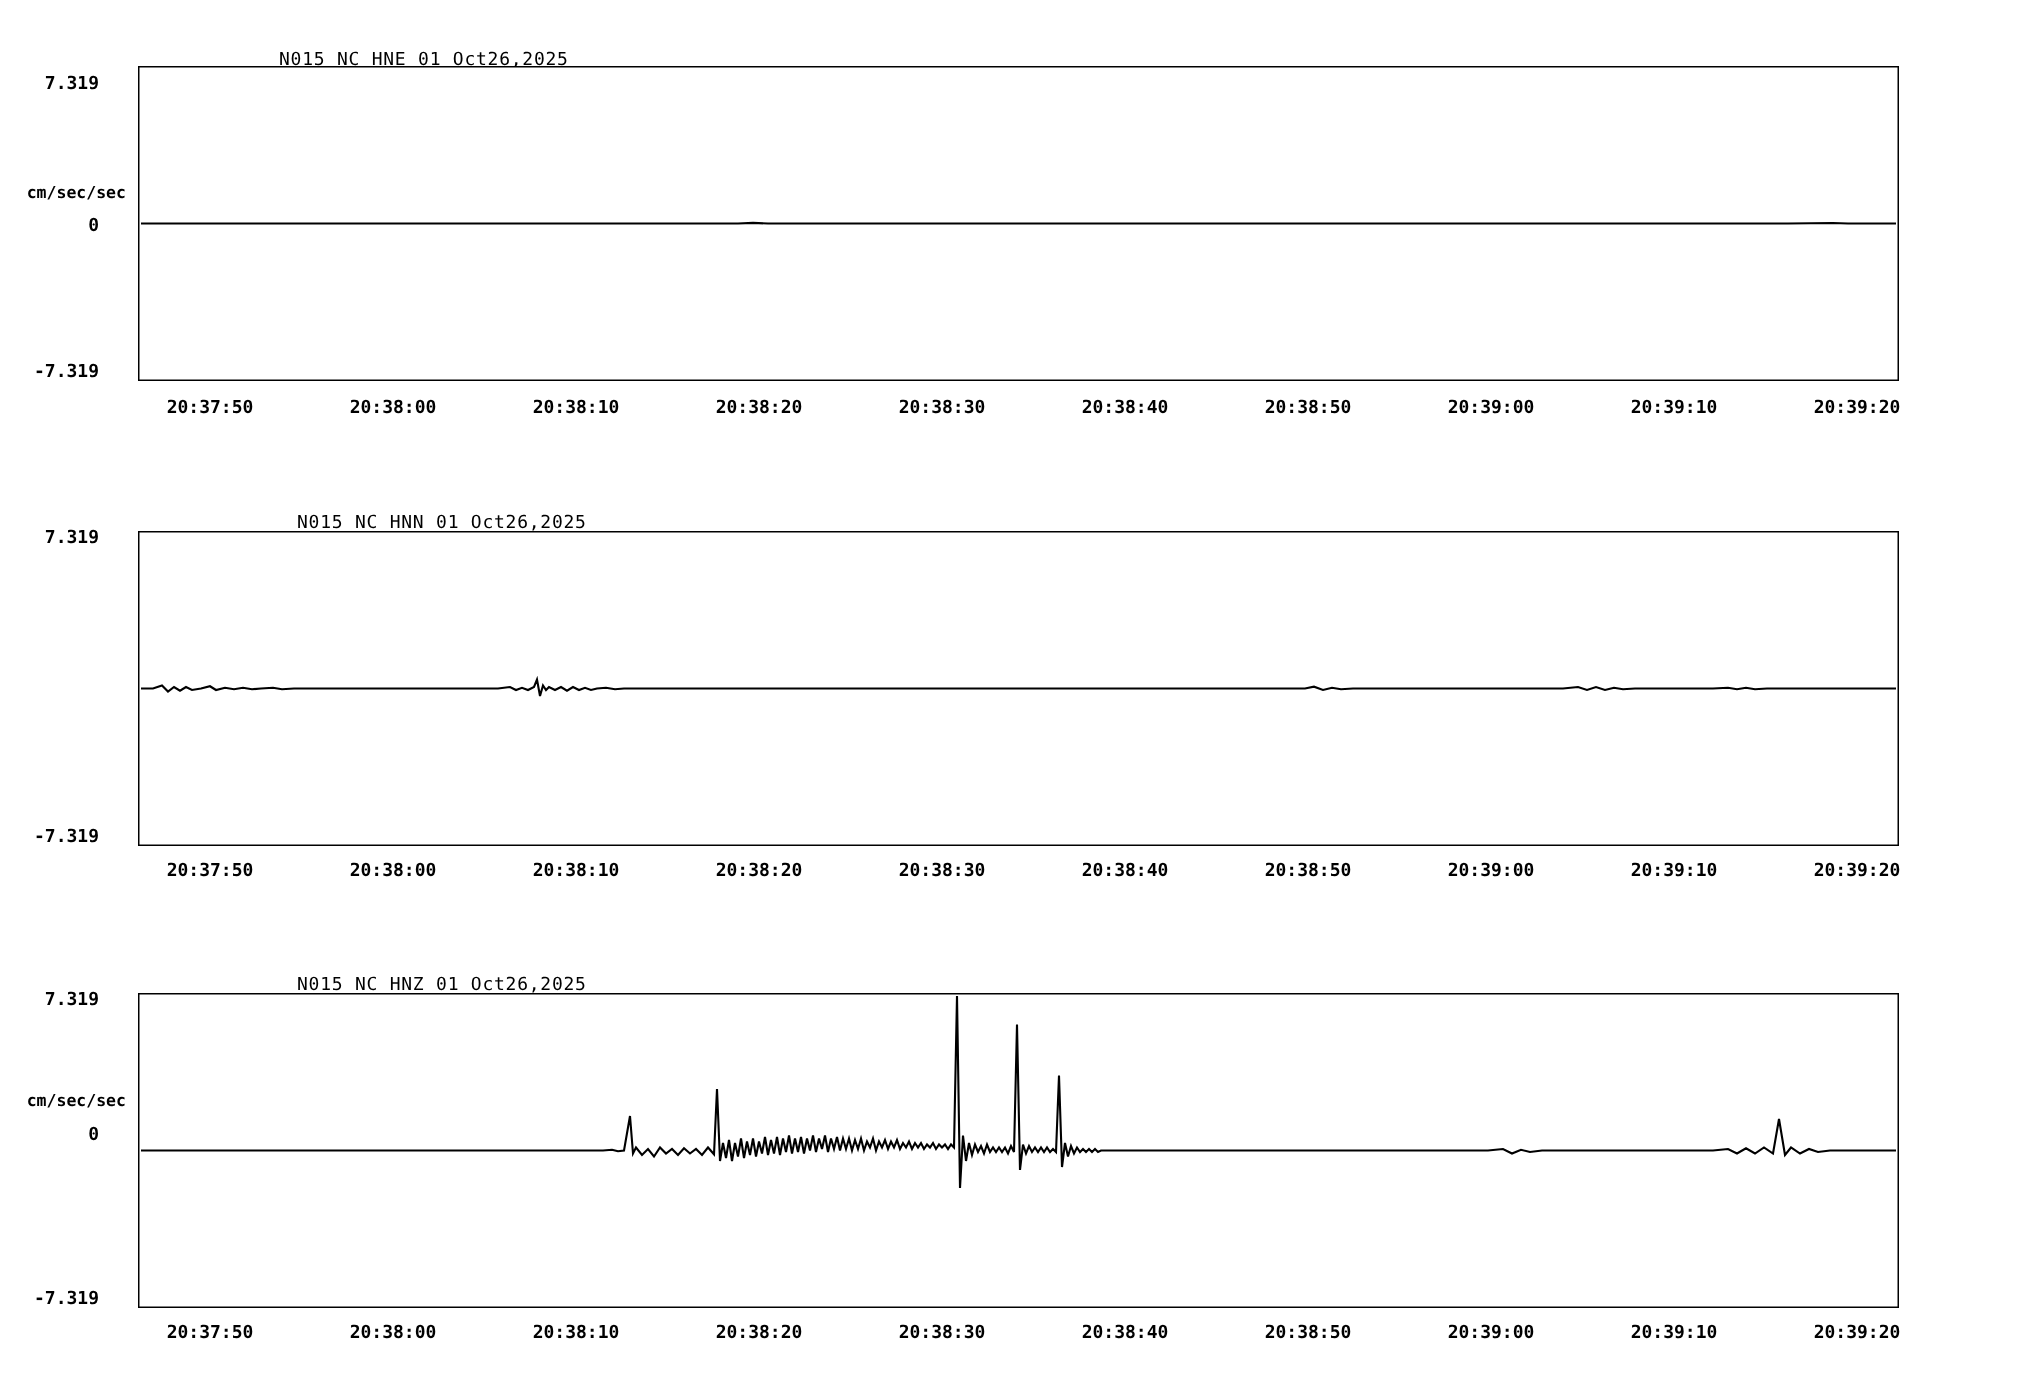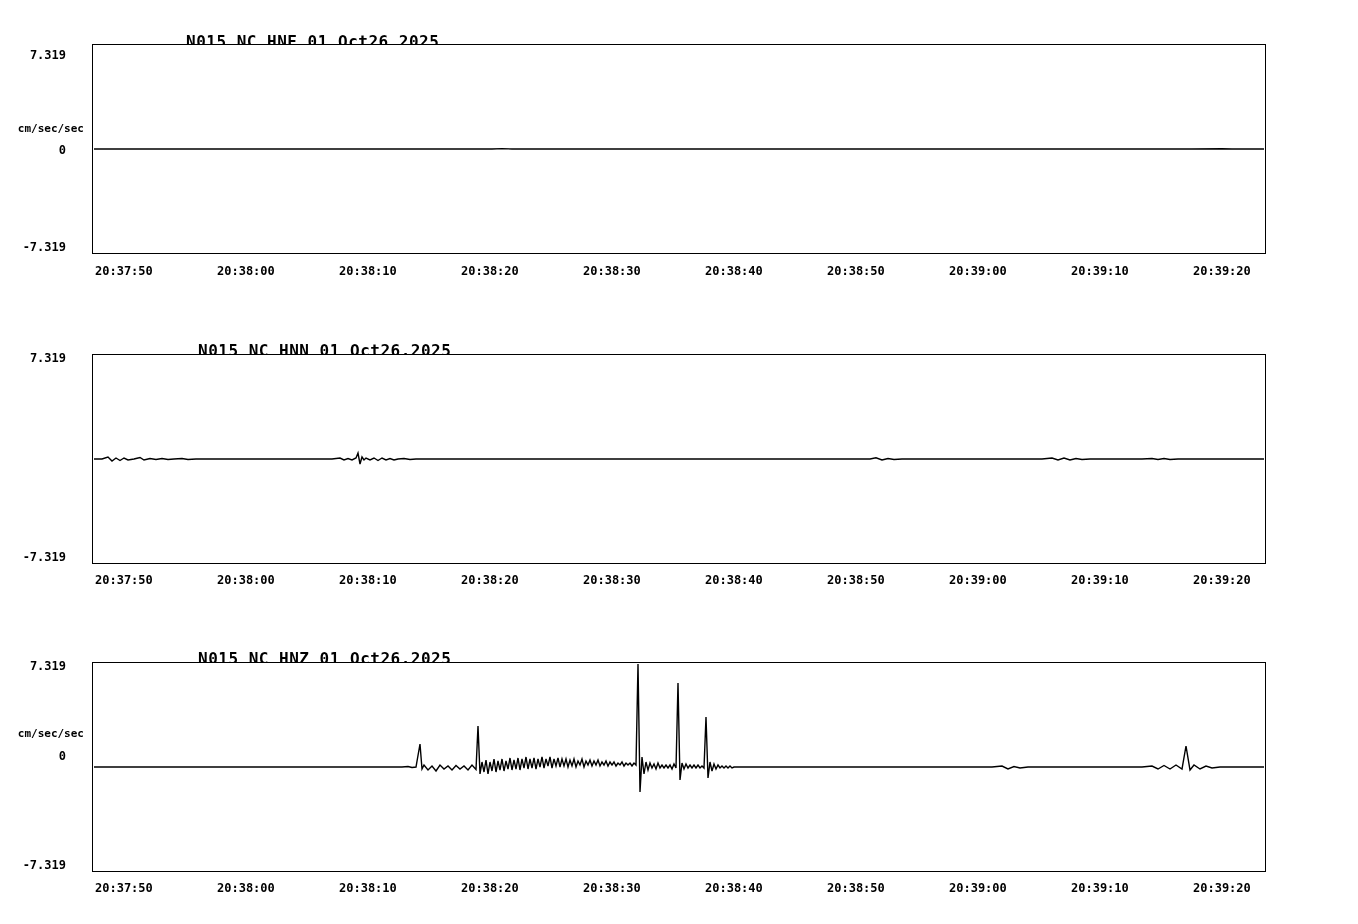--- a/index.html
+++ b/index.html
@@ -20,22 +20,22 @@
     height: 924px;
   }
   .panel {
     position: absolute;
     left: 0;
     width: 1358px;
   }
   .plot-title {
     position: absolute;
     font-family: "DejaVu Sans Mono", monospace;
-    font-size: 16px;
-    font-weight: bold;
+    font-size: 12px;
+    font-weight: normal;
     letter-spacing: 0.5px;
     white-space: nowrap;
   }
   .axis-label {
     position: absolute;
     font-family: "DejaVu Sans Mono", monospace;
     font-size: 11px;
     font-weight: bold;
     white-space: nowrap;
     text-align: right;
@@ -47,21 +47,21 @@
     font-weight: bold;
     white-space: nowrap;
     text-align: right;
   }
   .xtick {
     position: absolute;
     font-family: "DejaVu Sans Mono", monospace;
     font-size: 12px;
     font-weight: bold;
     white-space: nowrap;
-    text-align: left;
+    text-align: center;
   }
   .frame {
     position: absolute;
     box-sizing: border-box;
     border: 1px solid #000000;
     background: #ffffff;
   }
   .svgwrap {
     position: absolute;
     pointer-events: none;

